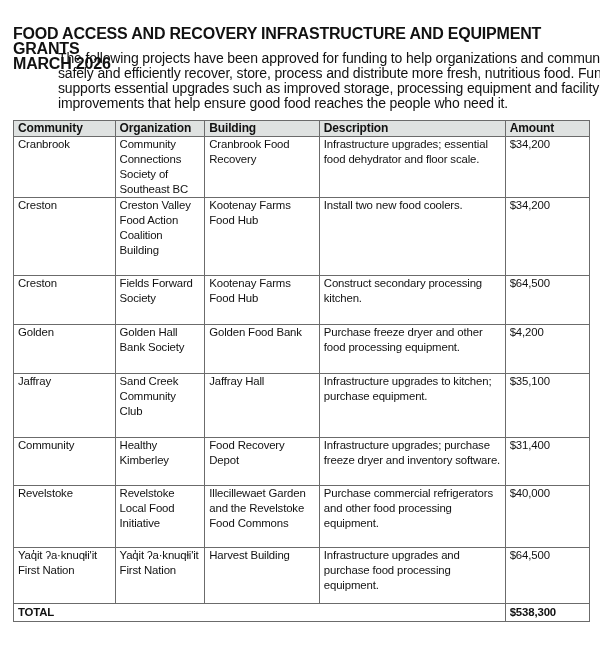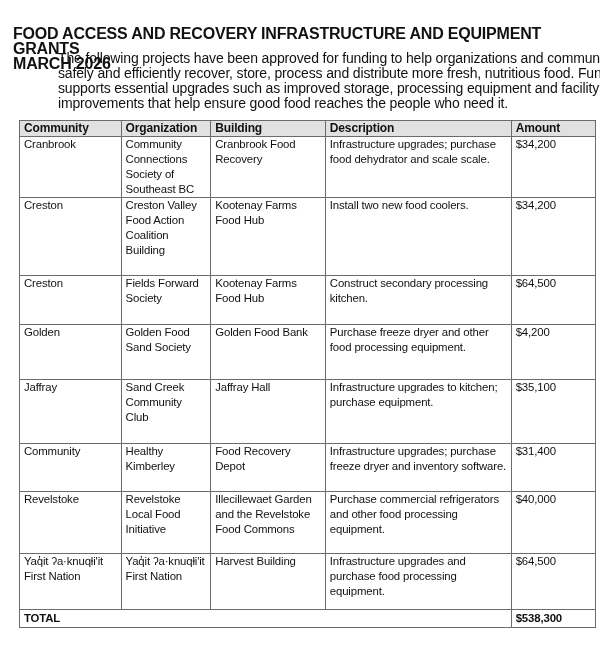--- a/index.html
+++ b/index.html
@@ -13,21 +13,21 @@
     position: absolute; left: 13px; top: 6px;
     font-weight: bold; font-size: 16px; line-height: 15px;
     letter-spacing: -0.2px;
     margin-top: 20px;
   }
   .intro {
     position: absolute; left: 13px; top: 51px; width: 585px;
     font-size: 14px; line-height: 15px; letter-spacing: -0.15px; margin-left: 45px;
   }
   table.grants {
-    position: absolute; left: 19px; top: 120px;
+    position: absolute; left: 13px; top: 120px;
     width: 577px;
     border-collapse: collapse;
     font-size: 11.4px; line-height: 15px; letter-spacing: -0.15px;
   }
   table.grants th, table.grants td {
     border: 1.5px solid #6b6b6b;
     padding: 0 4px;
     vertical-align: top;
     text-align: left;
   }
@@ -73,40 +73,40 @@
       <th>Building</th>
       <th>Description</th>
       <th class="amt">Amount</th>
     </tr>
   </thead>
   <tbody>
     <tr style="height:53px">
       <td>Cranbrook</td>
       <td>Community Connections Society of Southeast BC</td>
       <td>Cranbrook Food Recovery</td>
-      <td>Infrastructure upgrades; purchase food dehydrator and scale scale.</td>
+      <td>Infrastructure upgrades; essential food dehydrator and floor scale.</td>
       <td class="amt">$34,200</td>
     </tr>
     <tr style="height:78px">
       <td>Creston</td>
       <td>Creston Valley Food Action Coalition Building</td>
       <td>Kootenay Farms Food Hub</td>
       <td>Install two new food coolers.</td>
       <td class="amt">$34,200</td>
     </tr>
     <tr style="height:49px">
       <td>Creston</td>
       <td>Fields Forward Society</td>
       <td>Kootenay Farms Food Hub</td>
       <td>Construct secondary processing kitchen.</td>
       <td class="amt">$64,500</td>
     </tr>
-    <tr style="height:55px">
+    <tr style="height:49px">
       <td>Golden</td>
-      <td>Golden Food Sand Society</td>
+      <td>Golden Hall Bank Society</td>
       <td>Golden Food Bank</td>
       <td>Purchase freeze dryer and other food processing equipment.</td>
       <td class="amt">$4,200</td>
     </tr>
     <tr style="height:64px">
       <td>Jaffray</td>
       <td>Sand Creek Community Club</td>
       <td>Jaffray Hall</td>
       <td>Infrastructure upgrades to kitchen; purchase equipment.</td>
       <td class="amt">$35,100</td>

